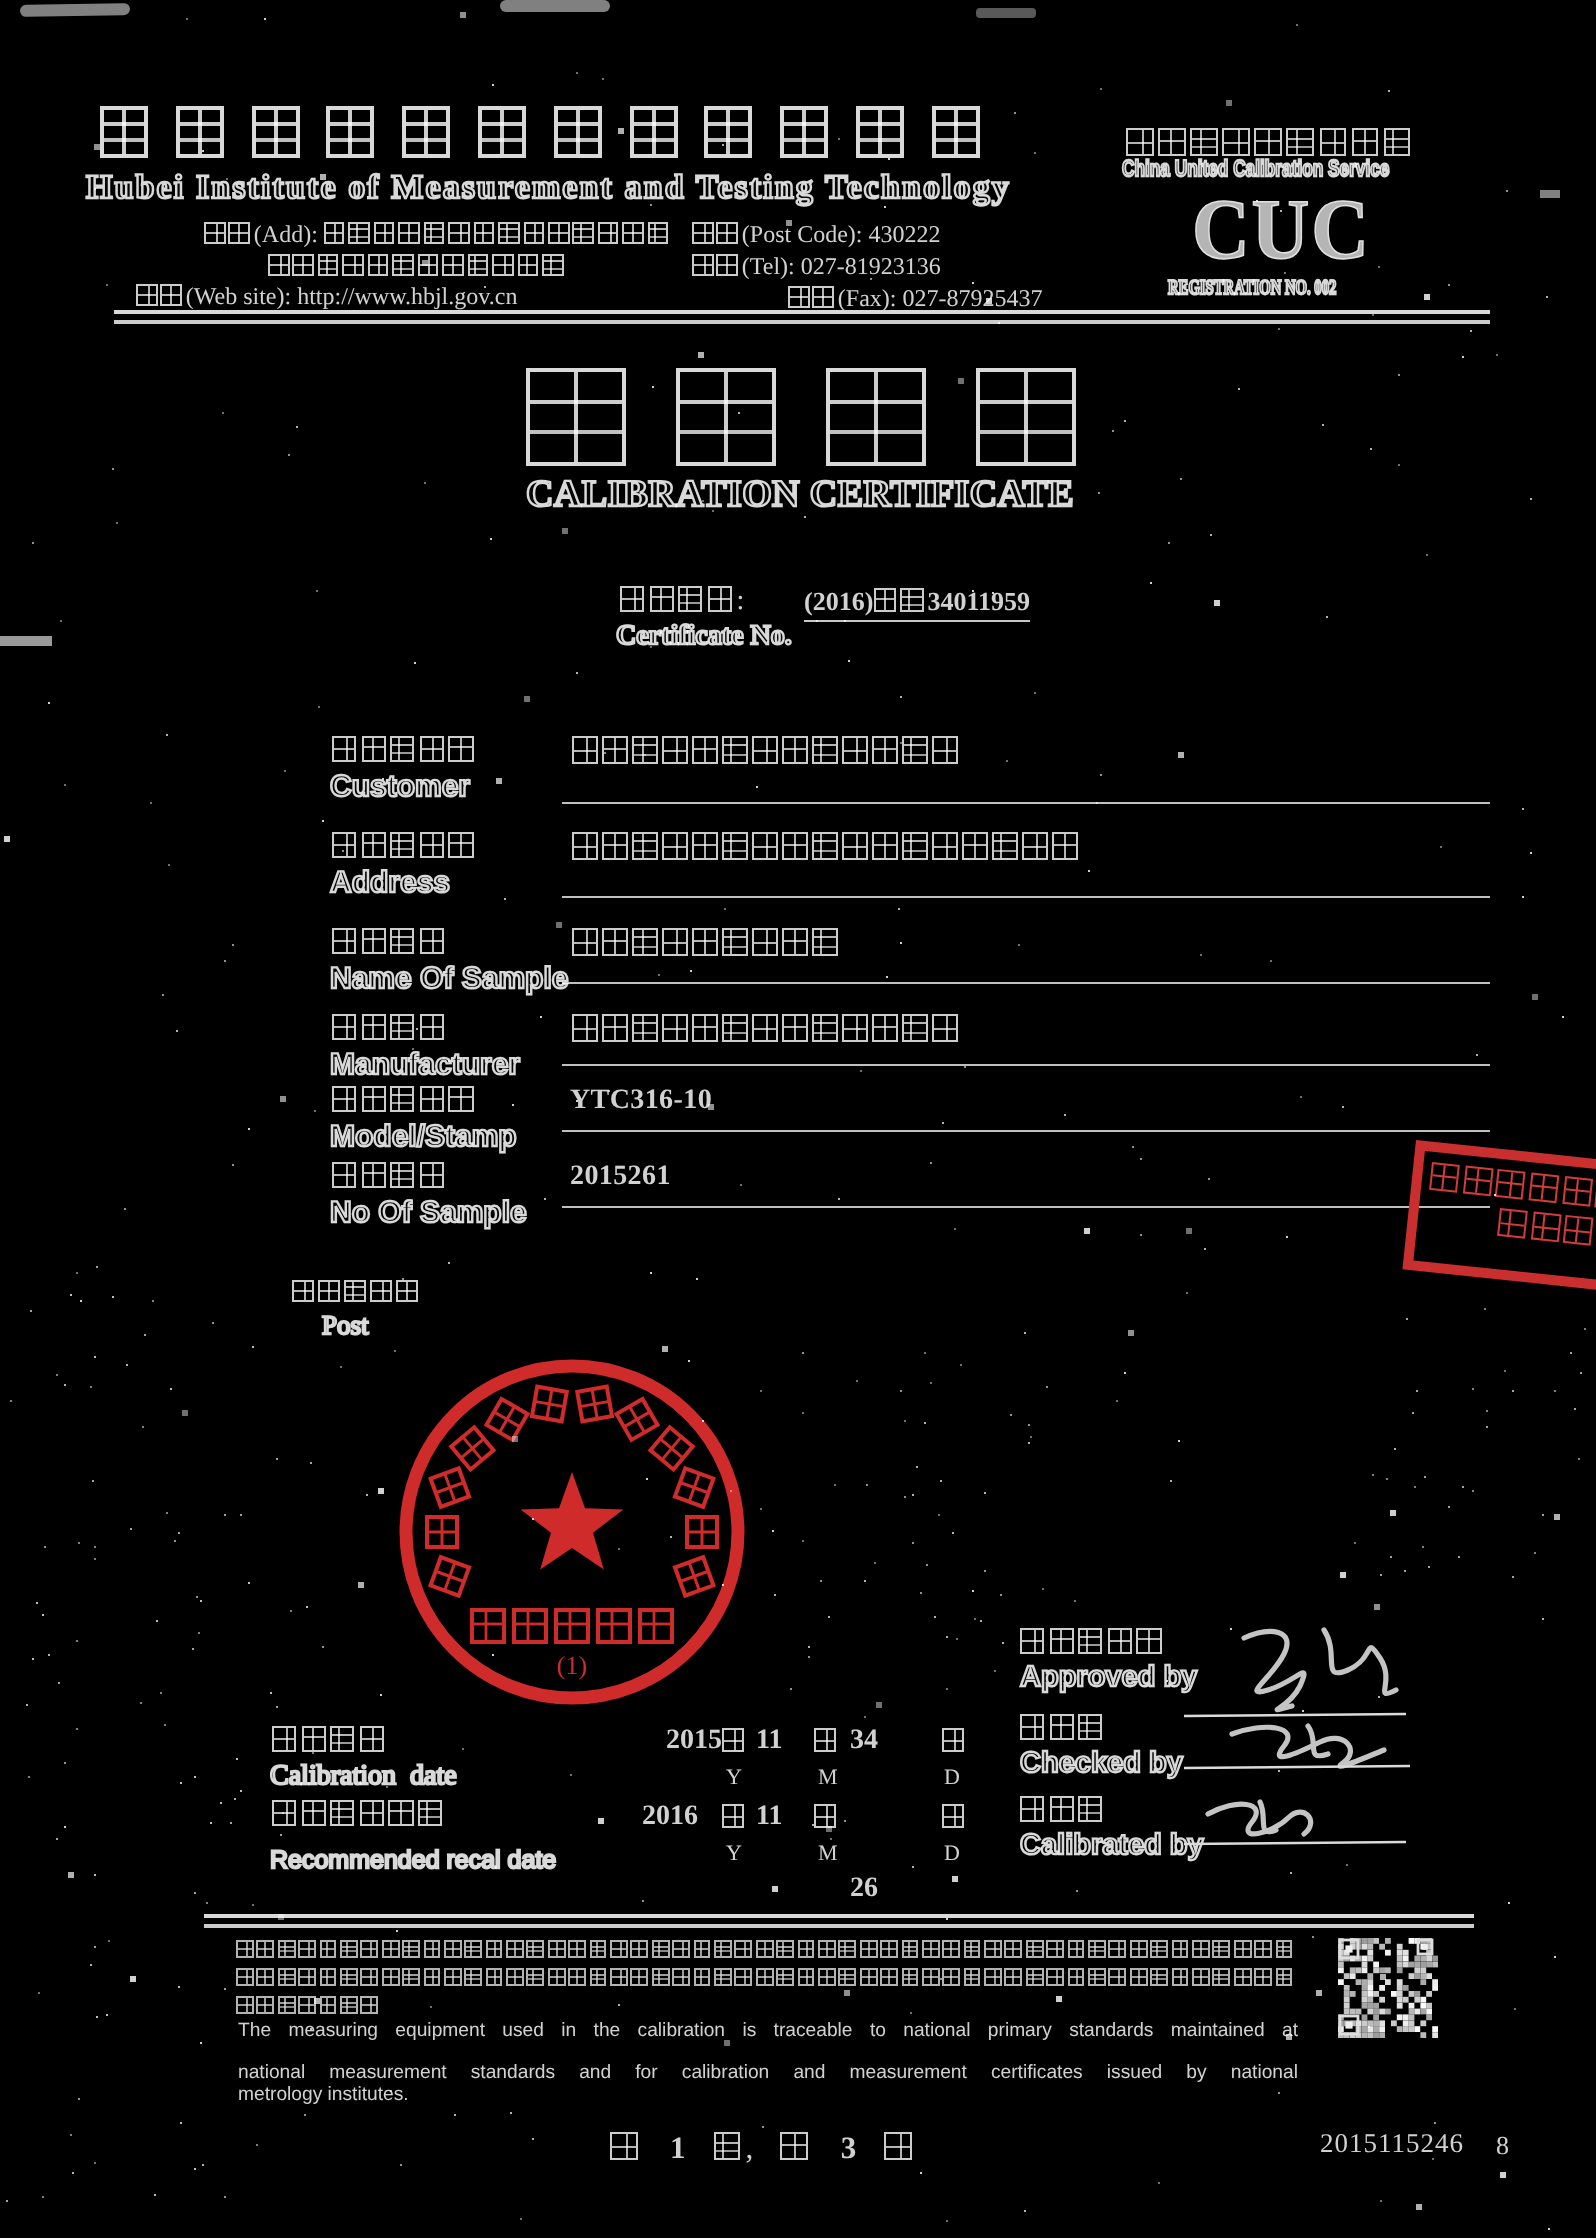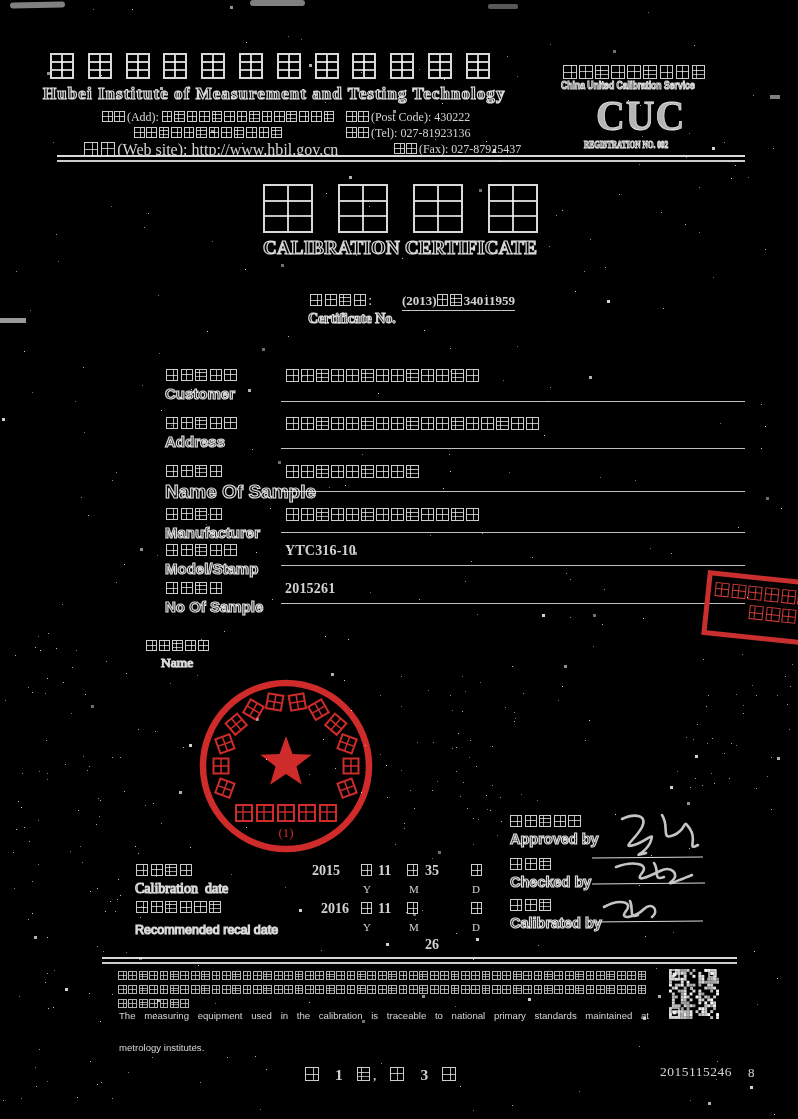--- a/index.html
+++ b/index.html
@@ -28,65 +28,65 @@
       <i style="width:24px;height:26px"></i>
       <i style="width:24px;height:26px"></i>
       <i style="width:24px;height:26px"></i>
       <i style="width:24px;height:26px"></i>
       <i style="width:24px;height:26px"></i>
       <i style="width:24px;height:26px"></i>
     </div>
 <div class="abs o" style="left:43px;top:84px;font-size:17px;font-weight:bold;letter-spacing:1.05px;text-align:right;">Hubei Institute of Measurement and Testing Technology</div>
 <div class="abs w" style="left:102px;top:110px;font-size:12px;"><span style="font-size:12px"><i class="g"></i><i class="g"></i></span>(Add):&nbsp;<i class="g"></i><i class="g"></i><i class="g"></i><i class="g"></i><i class="g"></i><i class="g"></i><i class="g"></i><i class="g"></i><i class="g"></i><i class="g"></i><i class="g"></i><i class="g"></i><i class="g"></i><i class="g"></i></div>
 <div class="abs" style="left:134px;top:126px;font-size:12px;"><i class="g"></i><i class="g"></i><i class="g"></i><i class="g"></i><i class="g"></i><i class="g"></i><i class="g"></i><i class="g"></i><i class="g"></i><i class="g"></i><i class="g"></i><i class="g"></i></div>
-<div class="abs w" style="left:72px;top:141px;font-size:16px;padding-left:12px;"><i class="g"></i><i class="g"></i>(Web site):&nbsp;http://www.hbjl.gov.cn</div>
+<div class="abs w" style="left:56px;top:141px;font-size:12px;padding-left:12px;"><i class="g"></i><i class="g"></i>(Web site):&nbsp;http://www.hbjl.gov.cn</div>
 <div class="abs w" style="left:346px;top:110px;font-size:12px;"><i class="g"></i><i class="g"></i>(Post Code):&nbsp;430222</div>
 <div class="abs w" style="left:346px;top:126px;font-size:12px;"><i class="g"></i><i class="g"></i>(Tel):&nbsp;027-81923136</div>
 <div class="abs w" style="left:346px;top:142px;font-size:12px;margin-left:48px;"><i class="g"></i><i class="g"></i>(Fax):&nbsp;027-87925437</div>
 <div class="abs" style="left:563px;top:64px;font-size:15.5px;"><i class="g"></i><i class="g"></i><i class="g"></i><i class="g"></i><i class="g"></i><i class="g"></i><i class="g"></i><i class="g"></i><i class="g"></i></div>
 <div class="abs o sans" style="left:561px;top:79px;font-size:11.5px;font-weight:bold;transform:scaleX(.75);transform-origin:0 0;white-space:nowrap;">China United Calibration Service</div>
 <div class="abs" style="left:596px;top:91px;font-size:43px;font-weight:bold;letter-spacing:1px;transform:scaleX(.93);transform-origin:0 0;color:#b5b5b5;-webkit-text-stroke:.8px #e0e0e0;">CUC</div>
 <div class="abs o" style="left:584px;top:139px;font-size:10.5px;font-weight:bold;transform:scaleX(.7);transform-origin:0 0;white-space:nowrap;">REGISTRATION NO. 002</div>
 <div class="abs rule" style="left:57px;top:155px;width:688px;"></div>
 <div class="abs grow" style="left:263px;top:184px;gap:25px;">
       <i style="width:50px;height:49px;border-width:2.5px"></i>
       <i style="width:50px;height:49px;border-width:2.5px"></i>
       <i style="width:50px;height:49px;border-width:2.5px"></i>
       <i style="width:50px;height:49px;border-width:2.5px"></i>
     </div>
 <div class="abs o" style="left:263px;top:237px;font-size:19px;font-weight:bold;letter-spacing:.2px;">CALIBRATION CERTIFICATE</div>
 <div class="abs" style="left:310px;top:293px;font-size:14px;"><i class="g"></i><i class="g"></i><i class="g"></i><i class="g"></i><span class="w">:</span></div>
 <div class="abs o" style="left:308px;top:311px;font-size:14px;font-weight:bold;">Certificate No.</div>
-<div class="abs ul" style="left:402px;top:293px;font-size:13px;padding-bottom:1px;"><span class="w" style="font-weight:bold">(2013)</span><i class="g"></i><i class="g"></i><span class="w" style="font-weight:bold">34011959</span></div>
+<div class="abs ul" style="left:402px;top:293px;font-size:13px;padding-bottom:1px;"><span class="w" style="font-weight:bold">(2016)</span><i class="g"></i><i class="g"></i><span class="w" style="font-weight:bold">34011959</span></div>
 <div class="abs" style="left:166px;top:368px;font-size:14px;"><i class="g"></i><i class="g"></i><i class="g"></i><i class="g"></i><i class="g"></i></div>
 <div class="abs o sans" style="left:165px;top:385px;font-size:15px;font-weight:bold;">Customer</div>
 <div class="abs val" style="left:286px;top:368px;font-size:15px;"><i class="g"></i><i class="g"></i><i class="g"></i><i class="g"></i><i class="g"></i><i class="g"></i><i class="g"></i><i class="g"></i><i class="g"></i><i class="g"></i><i class="g"></i><i class="g"></i><i class="g"></i></div>
 <div class="abs" style="left:281px;top:401px;width:464px;border-bottom:1.6px solid rgba(255,255,255,.75);"></div>
 <div class="abs" style="left:166px;top:416px;font-size:14px;"><i class="g"></i><i class="g"></i><i class="g"></i><i class="g"></i><i class="g"></i></div>
 <div class="abs o sans" style="left:165px;top:433px;font-size:15px;font-weight:bold;">Address</div>
 <div class="abs val" style="left:286px;top:416px;font-size:15px;"><i class="g"></i><i class="g"></i><i class="g"></i><i class="g"></i><i class="g"></i><i class="g"></i><i class="g"></i><i class="g"></i><i class="g"></i><i class="g"></i><i class="g"></i><i class="g"></i><i class="g"></i><i class="g"></i><i class="g"></i><i class="g"></i><i class="g"></i></div>
 <div class="abs" style="left:281px;top:448px;width:464px;border-bottom:1.6px solid rgba(255,255,255,.75);"></div>
 <div class="abs" style="left:166px;top:464px;font-size:14px;"><i class="g"></i><i class="g"></i><i class="g"></i><i class="g"></i></div>
-<div class="abs o sans" style="left:165px;top:481px;font-size:19px;font-weight:bold;">Name Of Sample</div>
+<div class="abs o sans" style="left:165px;top:481px;font-size:15px;font-weight:bold;">Name Of Sample</div>
 <div class="abs val" style="left:286px;top:464px;font-size:15px;"><i class="g"></i><i class="g"></i><i class="g"></i><i class="g"></i><i class="g"></i><i class="g"></i><i class="g"></i><i class="g"></i><i class="g"></i></div>
 <div class="abs" style="left:281px;top:491px;width:464px;border-bottom:1.6px solid rgba(255,255,255,.75);"></div>
 <div class="abs" style="left:166px;top:507px;font-size:14px;"><i class="g"></i><i class="g"></i><i class="g"></i><i class="g"></i></div>
 <div class="abs o sans" style="left:165px;top:524px;font-size:15px;font-weight:bold;">Manufacturer</div>
 <div class="abs val" style="left:286px;top:507px;font-size:15px;"><i class="g"></i><i class="g"></i><i class="g"></i><i class="g"></i><i class="g"></i><i class="g"></i><i class="g"></i><i class="g"></i><i class="g"></i><i class="g"></i><i class="g"></i><i class="g"></i><i class="g"></i></div>
 <div class="abs" style="left:281px;top:532px;width:464px;border-bottom:1.6px solid rgba(255,255,255,.75);"></div>
 <div class="abs" style="left:166px;top:543px;font-size:14px;"><i class="g"></i><i class="g"></i><i class="g"></i><i class="g"></i><i class="g"></i></div>
 <div class="abs o sans" style="left:165px;top:560px;font-size:15px;font-weight:bold;">Model/Stamp</div>
 <div class="abs w" style="left:285px;top:543px;font-size:14px;font-weight:bold;letter-spacing:.2px;">YTC316-10</div>
 <div class="abs" style="left:281px;top:565px;width:464px;border-bottom:1.6px solid rgba(255,255,255,.75);"></div>
 <div class="abs" style="left:166px;top:581px;font-size:14px;"><i class="g"></i><i class="g"></i><i class="g"></i><i class="g"></i></div>
 <div class="abs o sans" style="left:165px;top:598px;font-size:15px;font-weight:bold;">No Of Sample</div>
 <div class="abs w" style="left:285px;top:581px;font-size:14px;font-weight:bold;letter-spacing:.2px;">2015261</div>
 <div class="abs" style="left:281px;top:603px;width:464px;border-bottom:1.6px solid rgba(255,255,255,.75);"></div>
 <div class="abs" style="left:146px;top:639px;font-size:12.5px;"><i class="g"></i><i class="g"></i><i class="g"></i><i class="g"></i><i class="g"></i></div>
-<div class="abs o" style="left:161px;top:655px;font-size:13.5px;">Name</div>
+<div class="abs o" style="left:161px;top:655px;font-size:13.5px;">Post</div>
 <svg width="190" height="190" viewBox="0 0 190 190" style="position:absolute;left:191px;top:671px">
       <circle cx="95" cy="95" r="83" fill="none" stroke="#cf2b2b" stroke-width="6.5"></circle>
       <polygon points="95.0,65.0 101.5,83.1 120.7,83.7 105.5,95.4 110.9,113.8 95.0,103.0 79.1,113.8 84.5,95.4 69.3,83.7 88.5,83.1" fill="#cf2b2b"></polygon>
       <g transform="translate(156.1,117.2) rotate(-110.0)">
         <rect x="-7.5" y="-7.5" width="15" height="15" fill="none" stroke="#cf2b2b" stroke-width="2"></rect>
         <line x1="-7.5" y1="0" x2="7.5" y2="0" stroke="#cf2b2b" stroke-width="1.5"></line>
         <line x1="0" y1="-7.5" x2="0" y2="7.5" stroke="#cf2b2b" stroke-width="1.5"></line>
       </g>
       <g transform="translate(160.0,95.0) rotate(-90.0)">
         <rect x="-7.5" y="-7.5" width="15" height="15" fill="none" stroke="#cf2b2b" stroke-width="2"></rect>
@@ -191,43 +191,44 @@
 <g stroke="#dadada" stroke-width="1.2">
 <line x1="2" y1="53" x2="113" y2="52"></line>
 <line x1="2" y1="79" x2="115" y2="78"></line>
 <line x1="2" y1="117" x2="113" y2="116"></line>
 </g>
 </svg>
 <div class="abs" style="left:136px;top:863px;font-size:14px;"><i class="g"></i><i class="g"></i><i class="g"></i><i class="g"></i></div>
 <div class="abs o" style="left:135px;top:881px;font-size:14px;">Calibration&nbsp; date</div>
 <div class="abs" style="left:136px;top:900px;font-size:14px;"><i class="g"></i><i class="g"></i><i class="g"></i><i class="g"></i><i class="g"></i><i class="g"></i></div>
 <div class="abs o sans" style="left:135px;top:923px;font-size:12.5px;">Recommended recal date</div>
-<div class="abs w" style="left:312px;top:863px;font-size:14px;font-weight:bold;">2015</div>
+<div class="abs w" style="left:333px;top:863px;font-size:14px;font-weight:bold;">2015</div>
     <div class="abs" style="left:361px;top:863px;font-size:13px;"><i class="g"></i></div>
     <div class="abs w" style="left:378px;top:863px;font-size:14px;font-weight:bold;">11</div>
     <div class="abs" style="left:407px;top:863px;font-size:13px;"><i class="g"></i></div>
-    <div class="abs w" style="left:425px;top:863px;font-size:14px;font-weight:bold;">35</div>
+    <div class="abs w" style="left:425px;top:863px;font-size:14px;font-weight:bold;">34</div>
     <div class="abs" style="left:471px;top:863px;font-size:13px;"><i class="g"></i></div>
     <div class="abs w" style="left:363px;top:883px;font-size:11px;">Y</div>
     <div class="abs w" style="left:409px;top:883px;font-size:11px;">M</div>
     <div class="abs w" style="left:472px;top:883px;font-size:11px;">D</div>
 <div class="abs w" style="left:321px;top:901px;font-size:14px;font-weight:bold;">2016</div>
     <div class="abs" style="left:361px;top:901px;font-size:13px;"><i class="g"></i></div>
     <div class="abs w" style="left:378px;top:901px;font-size:14px;font-weight:bold;">11</div>
     <div class="abs" style="left:407px;top:901px;font-size:13px;"><i class="g"></i></div>
     <div class="abs w" style="left:425px;top:901px;font-size:14px;font-weight:bold;margin-top:36px;">26</div>
     <div class="abs" style="left:471px;top:901px;font-size:13px;"><i class="g"></i></div>
     <div class="abs w" style="left:363px;top:921px;font-size:11px;">Y</div>
     <div class="abs w" style="left:409px;top:921px;font-size:11px;">M</div>
     <div class="abs w" style="left:472px;top:921px;font-size:11px;">D</div>
 <div class="abs rule" style="left:102px;top:957px;width:635px;"></div>
 <div class="abs" style="left:118px;top:970px;font-size:10px;opacity:.88;filter:blur(.25px);"><i class="g"></i><i class="g"></i><i class="g"></i><i class="g"></i><i class="g"></i><i class="g"></i><i class="g"></i><i class="g"></i><i class="g"></i><i class="g"></i><i class="g"></i><i class="g"></i><i class="g"></i><i class="g"></i><i class="g"></i><i class="g"></i><i class="g"></i><i class="g"></i><i class="g"></i><i class="g"></i><i class="g"></i><i class="g"></i><i class="g"></i><i class="g"></i><i class="g"></i><i class="g"></i><i class="g"></i><i class="g"></i><i class="g"></i><i class="g"></i><i class="g"></i><i class="g"></i><i class="g"></i><i class="g"></i><i class="g"></i><i class="g"></i><i class="g"></i><i class="g"></i><i class="g"></i><i class="g"></i><i class="g"></i><i class="g"></i><i class="g"></i><i class="g"></i><i class="g"></i><i class="g"></i><i class="g"></i><i class="g"></i><i class="g"></i><i class="g"></i><i class="g"></i></div>
 <div class="abs" style="left:118px;top:984px;font-size:10px;opacity:.88;filter:blur(.25px);"><i class="g"></i><i class="g"></i><i class="g"></i><i class="g"></i><i class="g"></i><i class="g"></i><i class="g"></i><i class="g"></i><i class="g"></i><i class="g"></i><i class="g"></i><i class="g"></i><i class="g"></i><i class="g"></i><i class="g"></i><i class="g"></i><i class="g"></i><i class="g"></i><i class="g"></i><i class="g"></i><i class="g"></i><i class="g"></i><i class="g"></i><i class="g"></i><i class="g"></i><i class="g"></i><i class="g"></i><i class="g"></i><i class="g"></i><i class="g"></i><i class="g"></i><i class="g"></i><i class="g"></i><i class="g"></i><i class="g"></i><i class="g"></i><i class="g"></i><i class="g"></i><i class="g"></i><i class="g"></i><i class="g"></i><i class="g"></i><i class="g"></i><i class="g"></i><i class="g"></i><i class="g"></i><i class="g"></i><i class="g"></i><i class="g"></i><i class="g"></i><i class="g"></i></div>
 <div class="abs" style="left:118px;top:998px;font-size:10px;opacity:.88;filter:blur(.25px);"><i class="g"></i><i class="g"></i><i class="g"></i><i class="g"></i><i class="g"></i><i class="g"></i><i class="g"></i></div>
 <div class="abs w sans" style="left:119px;top:1010.0px;font-size:9.6px;width:530px;text-align:justify;text-align-last:justify;">The measuring equipment used in the calibration is traceable to national primary standards maintained at</div>
+<div class="abs w sans" style="left:119px;top:1031.0px;font-size:9.6px;width:530px;text-align:justify;text-align-last:justify;">national measurement standards and for calibration and measurement certificates issued by national</div>
 <div class="abs w sans" style="left:119px;top:1041.5px;font-size:9.6px;width:530px;">metrology institutes.</div>
 <div class="abs" style="left:305px;top:1066px;font-size:15.5px;word-spacing:10px;"><i class="g"></i> <span class="w" style="font-weight:bold">1</span> <i class="g"></i><span class="w">,</span> <i class="g"></i> <span class="w" style="font-weight:bold">3</span> <i class="g"></i></div>
 <div class="abs w" style="left:660px;top:1064px;font-size:13.5px;letter-spacing:.5px;">2015115246</div>
 <div class="abs w" style="left:748px;top:1065px;font-size:13px;">8</div>
 <svg width="51" height="50" viewBox="0 0 51 50" style="position:absolute;left:669px;top:969px">
       <rect x="0.0" y="0.0" width="2.9" height="2.9" fill="#fff" opacity="0.66"></rect>
       <rect x="5.9" y="0.0" width="2.9" height="2.9" fill="#fff" opacity="0.81"></rect>
       <rect x="8.8" y="0.0" width="2.9" height="2.9" fill="#fff" opacity="0.62"></rect>
       <rect x="11.8" y="0.0" width="2.9" height="2.9" fill="#fff" opacity="0.61"></rect>
       <rect x="14.7" y="0.0" width="2.9" height="2.9" fill="#fff" opacity="0.63"></rect>

